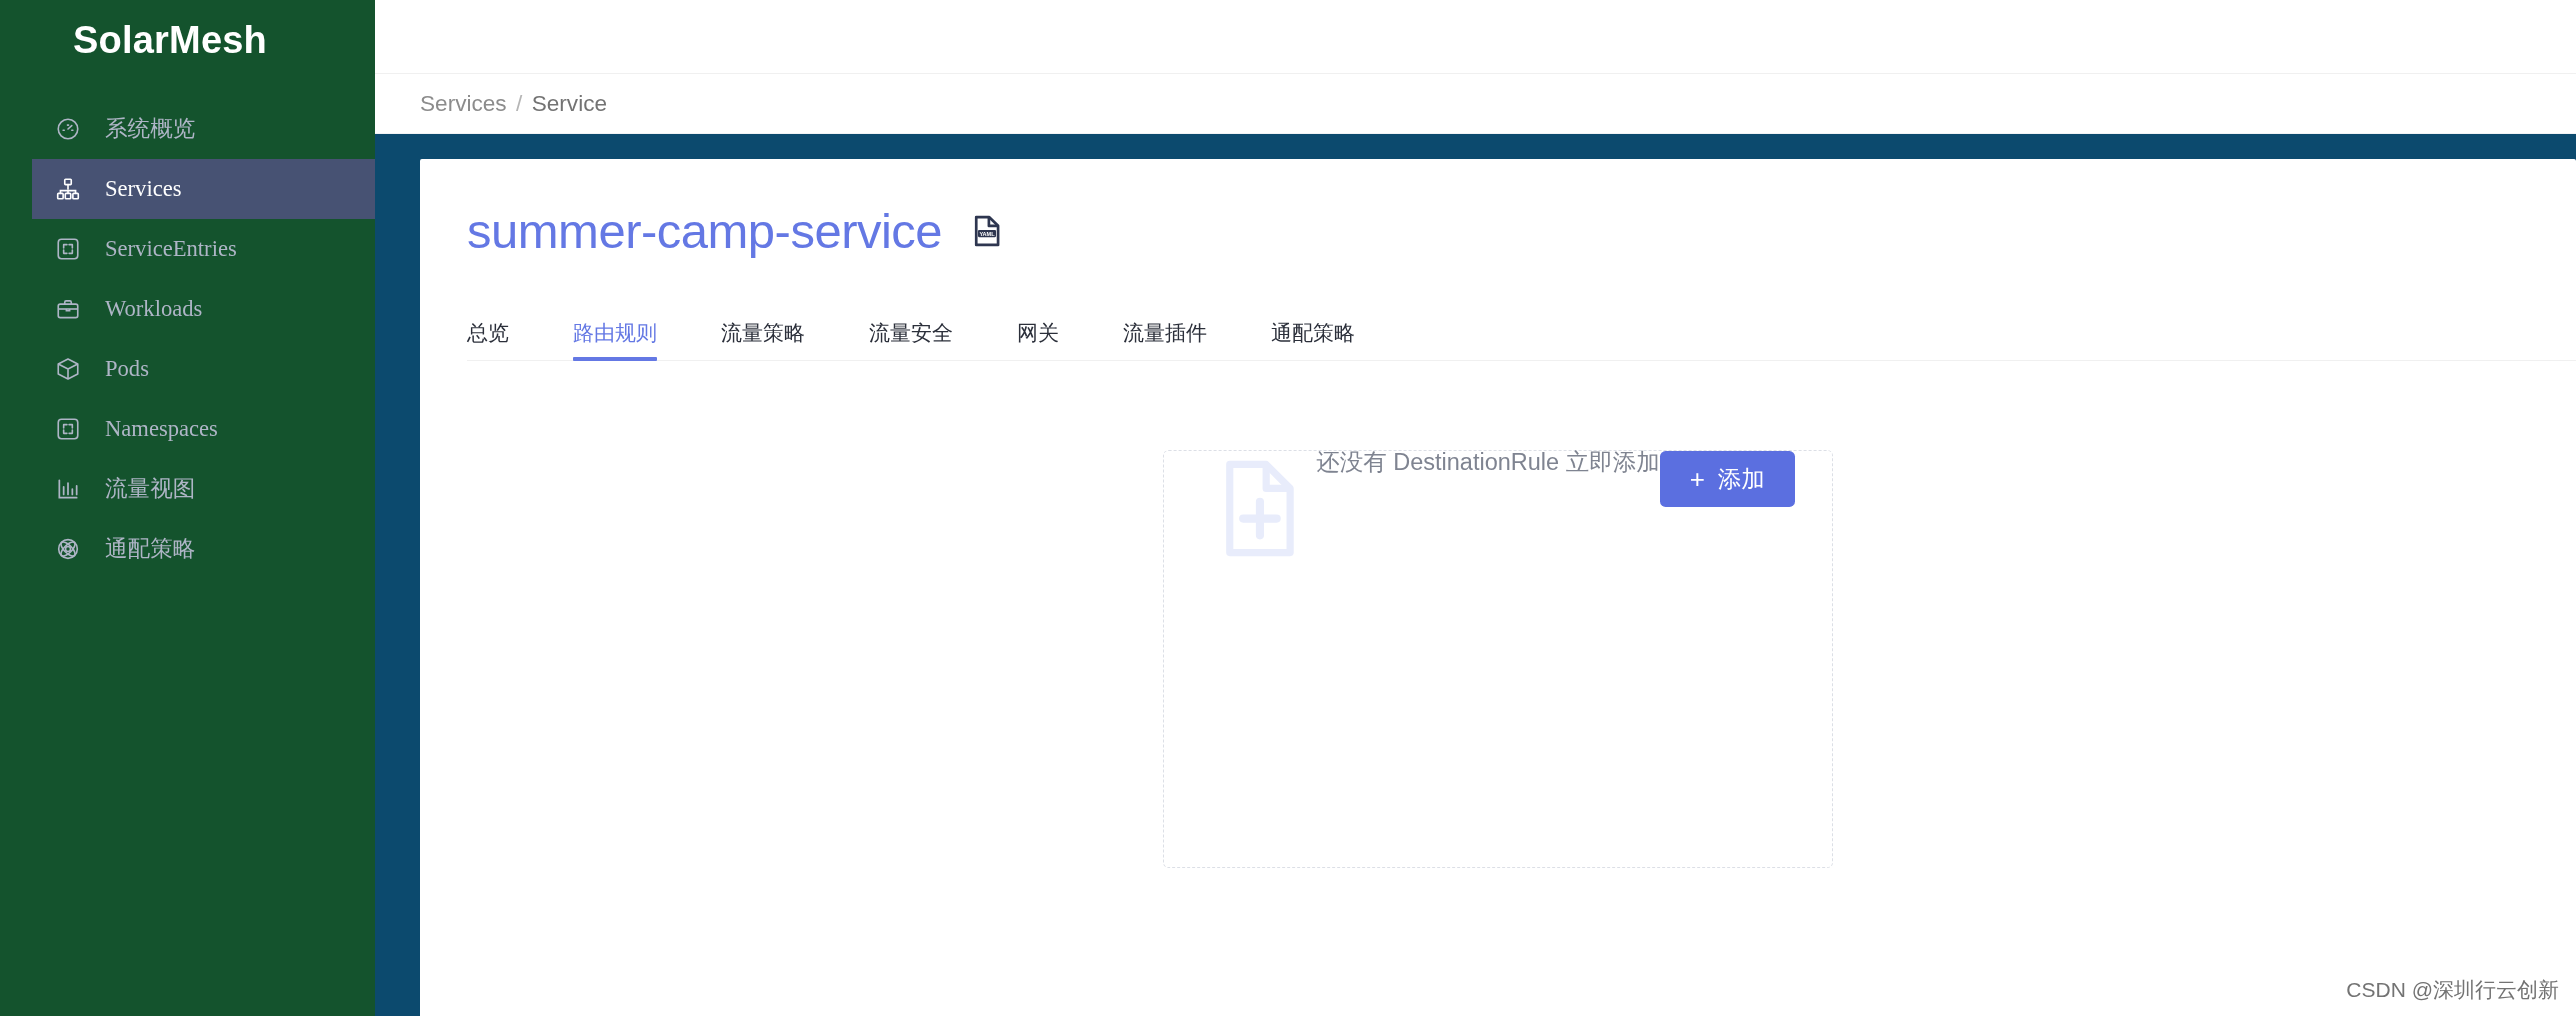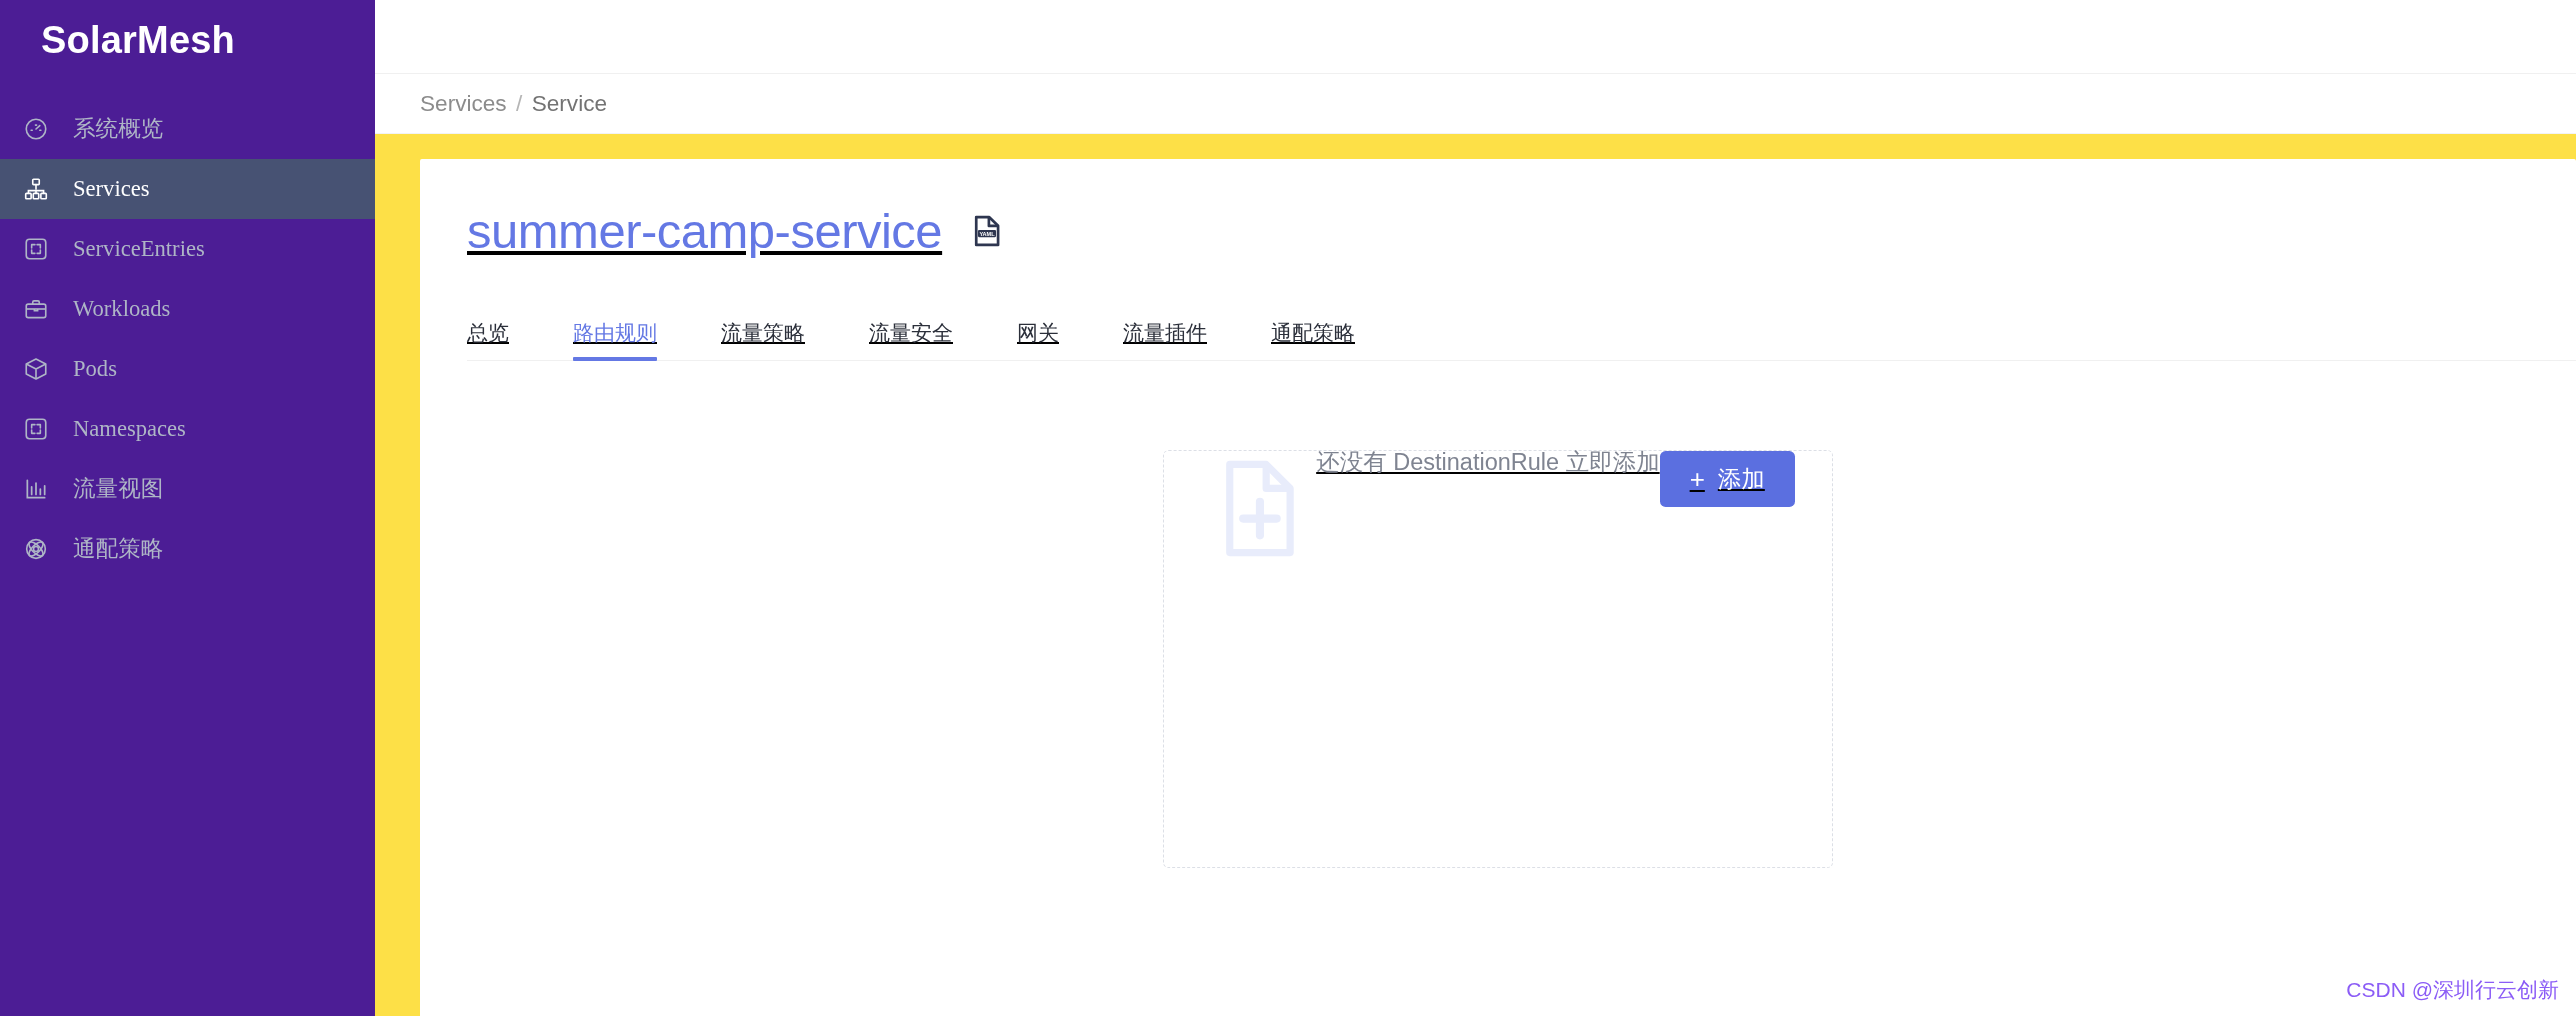--- a/index.html
+++ b/index.html
@@ -16,24 +16,25 @@
     width: 2576px;
     height: 1017px;
     display: flex;
     background: #ffffff;
   }
 
   
   .sidebar {
     width: 375px;
     height: 1017px;
-    background: #4c1d95;
+    background: #14532d;
     flex: 0 0 375px;
     position: relative;
     overflow: hidden;
+    padding-left: 32px;
   }
   .brand {
     height: 80px;
     display: flex;
     align-items: center;
     padding-left: 41px;
     color: #ffffff;
     font-size: 38px;
     font-weight: 700;
     letter-spacing: 0.2px;
@@ -100,24 +101,23 @@
     color: #b5b5b5;
     margin: 0 9.4px;
   }
   .crumb-current {
     font-size: 22.6px;
     color: #737373;
   }
 
   .content-area {
     flex: 1 1 auto;
-    background: #fde047;
+    background: #0c4a6e;
     padding: 25.4px 0 0 45px;
     overflow: hidden;
-    text-decoration: underline;
   }
   .page-card {
     background: #ffffff;
     min-height: 904px;
     width: 2156px;
     padding: 41px 0 0 47px;
     border-radius: 1.9px;
   }
 
   .title-row {
@@ -216,21 +216,21 @@
     cursor: pointer;
   }
   .add-btn .plus { font-size: 26px; line-height: 1; font-weight: 300; }
 
   
   .watermark {
     position: absolute;
     right: 17px;
     bottom: 13px;
     font-size: 21px;
-    color: #8b5cf6;
+    color: #737373;
     user-select: none;
     white-space: nowrap;
   }
 </style>
 </head>
 <body>
 
 <div class="app">
 
   <aside class="sidebar">

